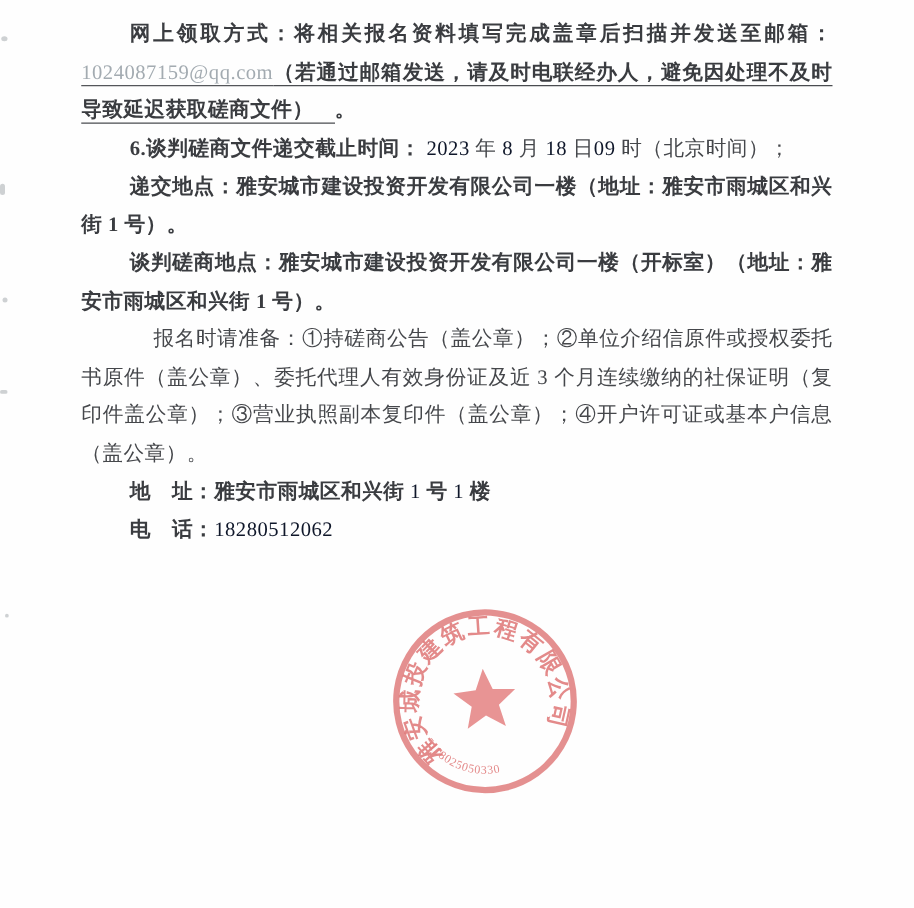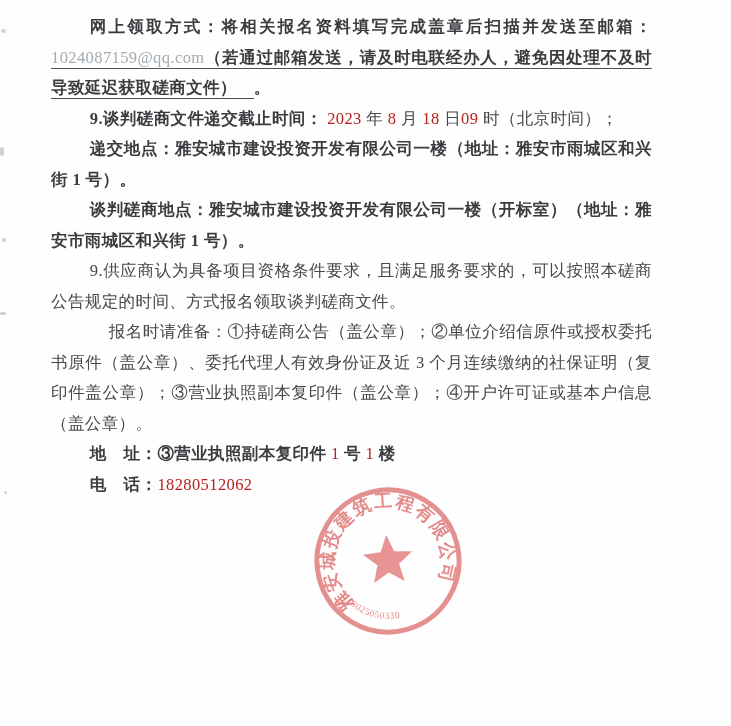--- a/index.html
+++ b/index.html
@@ -4,31 +4,31 @@
 <style>
   html,body{margin:0;padding:0;}
   body{
     width:731px;height:726px;background:#ffffff;
     font-family:"Liberation Serif","DejaVu Serif",serif;
     color:#45474b;
     overflow:hidden;
   }
   .page{position:relative;width:731px;height:726px;background:#fefefe;overflow:hidden;}
   .content{
-    position:absolute;left:51px;top:12px;width:601px;
+    position:absolute;left:65px;top:12px;width:601px;
     font-size:16.5px;line-height:30.5px;letter-spacing:0.4px;
     text-align:justify;
   }
   .content p{margin:0;}
   .ind{text-indent:2.35em;}
   .ind-lg{text-indent:3.5em;}
   
   .run-r{color:#45474b;}
   .run-b{color:#3a3c40;font-weight:700;}
-  .run-l{color:#b91c1c;}
+  .run-l{color:#0f172a;}
   .run-bu{color:#3a3c40;font-weight:700;border-bottom:1.5px solid #4a4c50;padding-bottom:1px;}
   .run-lu{color:#a3abb1;border-bottom:1.5px solid #54565a;padding-bottom:1px;}
   
   .seal{
     position:absolute;left:303px;top:476px;width:170px;height:170px;
     mix-blend-mode:multiply;opacity:.87;pointer-events:none;
   }
   .seal svg{display:block;width:100%;height:100%;}
   .seal text{font-family:"Liberation Serif","DejaVu Serif",serif;}
   
@@ -39,26 +39,25 @@
   .speck.s4{left:0;top:312px;width:6px;height:3px;border-radius:2px;}
   .speck.s5{left:4px;top:491px;width:3px;height:3px;}
 </style>
 </head>
 <body>
 
 <div class="page">
 
   <div class="content">
     <p class="ind"><span class="run-b">网上领取方式：将相关报名资料填写完成盖章后扫描并发送至邮箱：</span><span class="run-lu">1024087159@qq.com</span><span class="run-bu">（若通过邮箱发送，请及时电联经办人，避免因处理不及时导致延迟获取磋商文件）　</span><span class="run-b">。</span></p>
-    <p class="ind"><span class="run-b">9.谈判磋商文件递交截止时间：</span><span class="run-l"> 2023 </span><span class="run-r">年</span><span class="run-l"> 8 </span><span class="run-r">月</span><span class="run-l"> 18 </span><span class="run-r">日</span><span class="run-l">09 </span><span class="run-r">时（北京时间）；</span></p>
+    <p class="ind"><span class="run-b">6.谈判磋商文件递交截止时间：</span><span class="run-l"> 2023 </span><span class="run-r">年</span><span class="run-l"> 8 </span><span class="run-r">月</span><span class="run-l"> 18 </span><span class="run-r">日</span><span class="run-l">09 </span><span class="run-r">时（北京时间）；</span></p>
     <p class="ind"><span class="run-b">递交地点：雅安城市建设投资开发有限公司一楼（地址：雅安市雨城区和兴街 1 号）。</span></p>
     <p class="ind"><span class="run-b">谈判磋商地点：雅安城市建设投资开发有限公司一楼（开标室）（地址：雅安市雨城区和兴街 1 号）。</span></p>
-    <p class="ind"><span class="run-r">9.供应商认为具备项目资格条件要求，且满足服务要求的，可以按照本磋商公告规定的时间、方式报名领取谈判磋商文件。</span></p>
     <p class="ind-lg"><span class="run-r">报名时请准备：①持磋商公告（盖公章）；②单位介绍信原件或授权委托书原件（盖公章）、委托代理人有效身份证及近 3 个月连续缴纳的社保证明（复印件盖公章）；③营业执照副本复印件（盖公章）；④开户许可证或基本户信息（盖公章）。</span></p>
-    <p class="ind"><span class="run-b">地　址：</span><span class="run-b">③营业执照副本复印件</span><span class="run-l"> 1 </span><span class="run-b">号</span><span class="run-l"> 1 </span><span class="run-b">楼</span></p>
+    <p class="ind"><span class="run-b">地　址：</span><span class="run-b">雅安市雨城区和兴街</span><span class="run-l"> 1 </span><span class="run-b">号</span><span class="run-l"> 1 </span><span class="run-b">楼</span></p>
     <p class="ind"><span class="run-b">电　话：</span><span class="run-l">18280512062</span></p>
   </div>
 
   <div class="seal">
     <svg viewBox="-85 -85 170 170" xmlns="http://www.w3.org/2000/svg">
       <defs>
         <path id="sealNameArc" d="M -42.6,33.2 A 54,54 0 1 1 42.6,33.2" fill="none"></path>
         <path id="sealCodeArc" d="M -43.1,38.8 A 58,58 0 0 0 43.1,38.8" fill="none"></path>
       </defs>
       <g transform="rotate(-14)" opacity="0.9">

